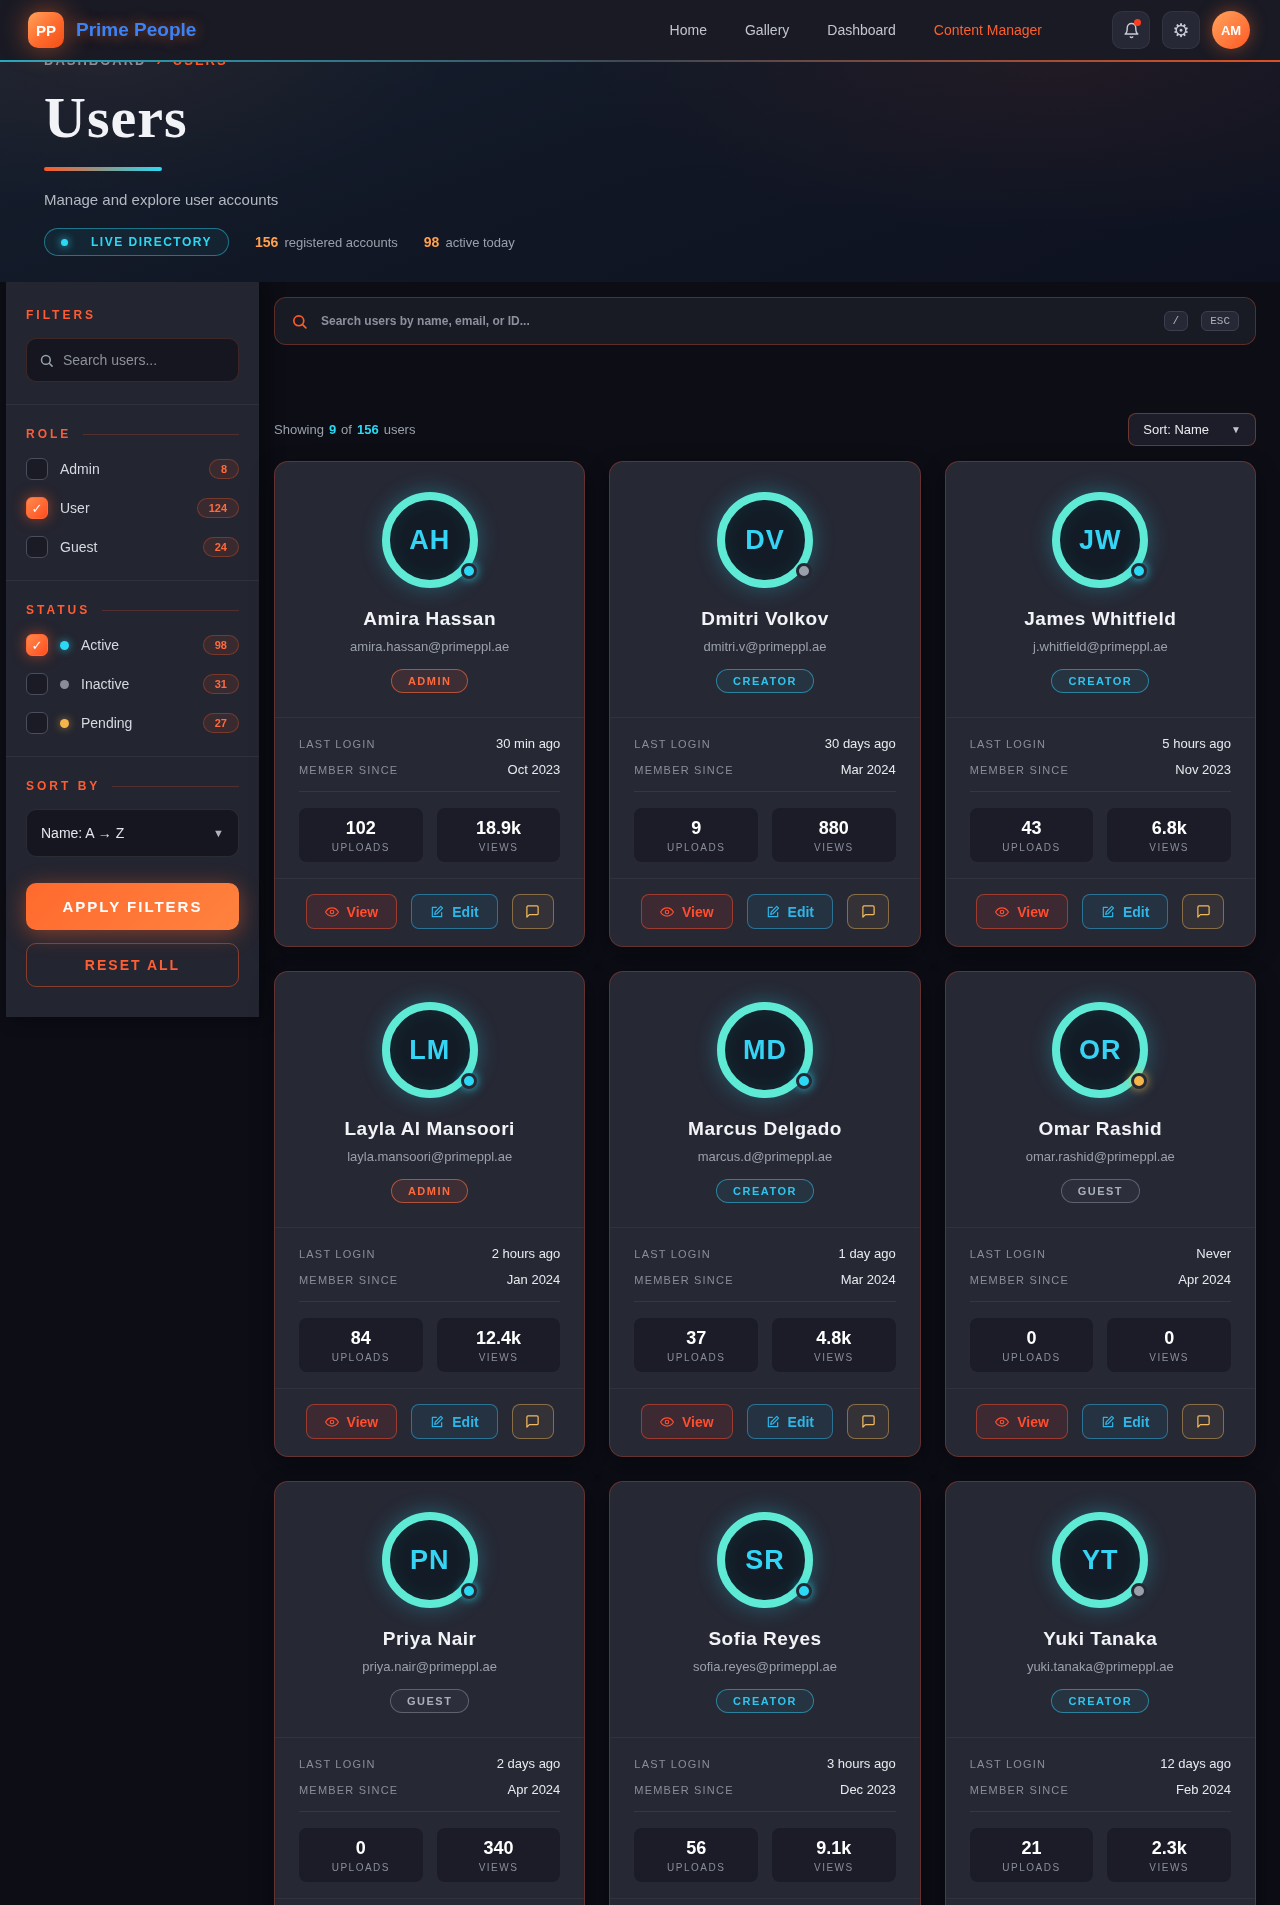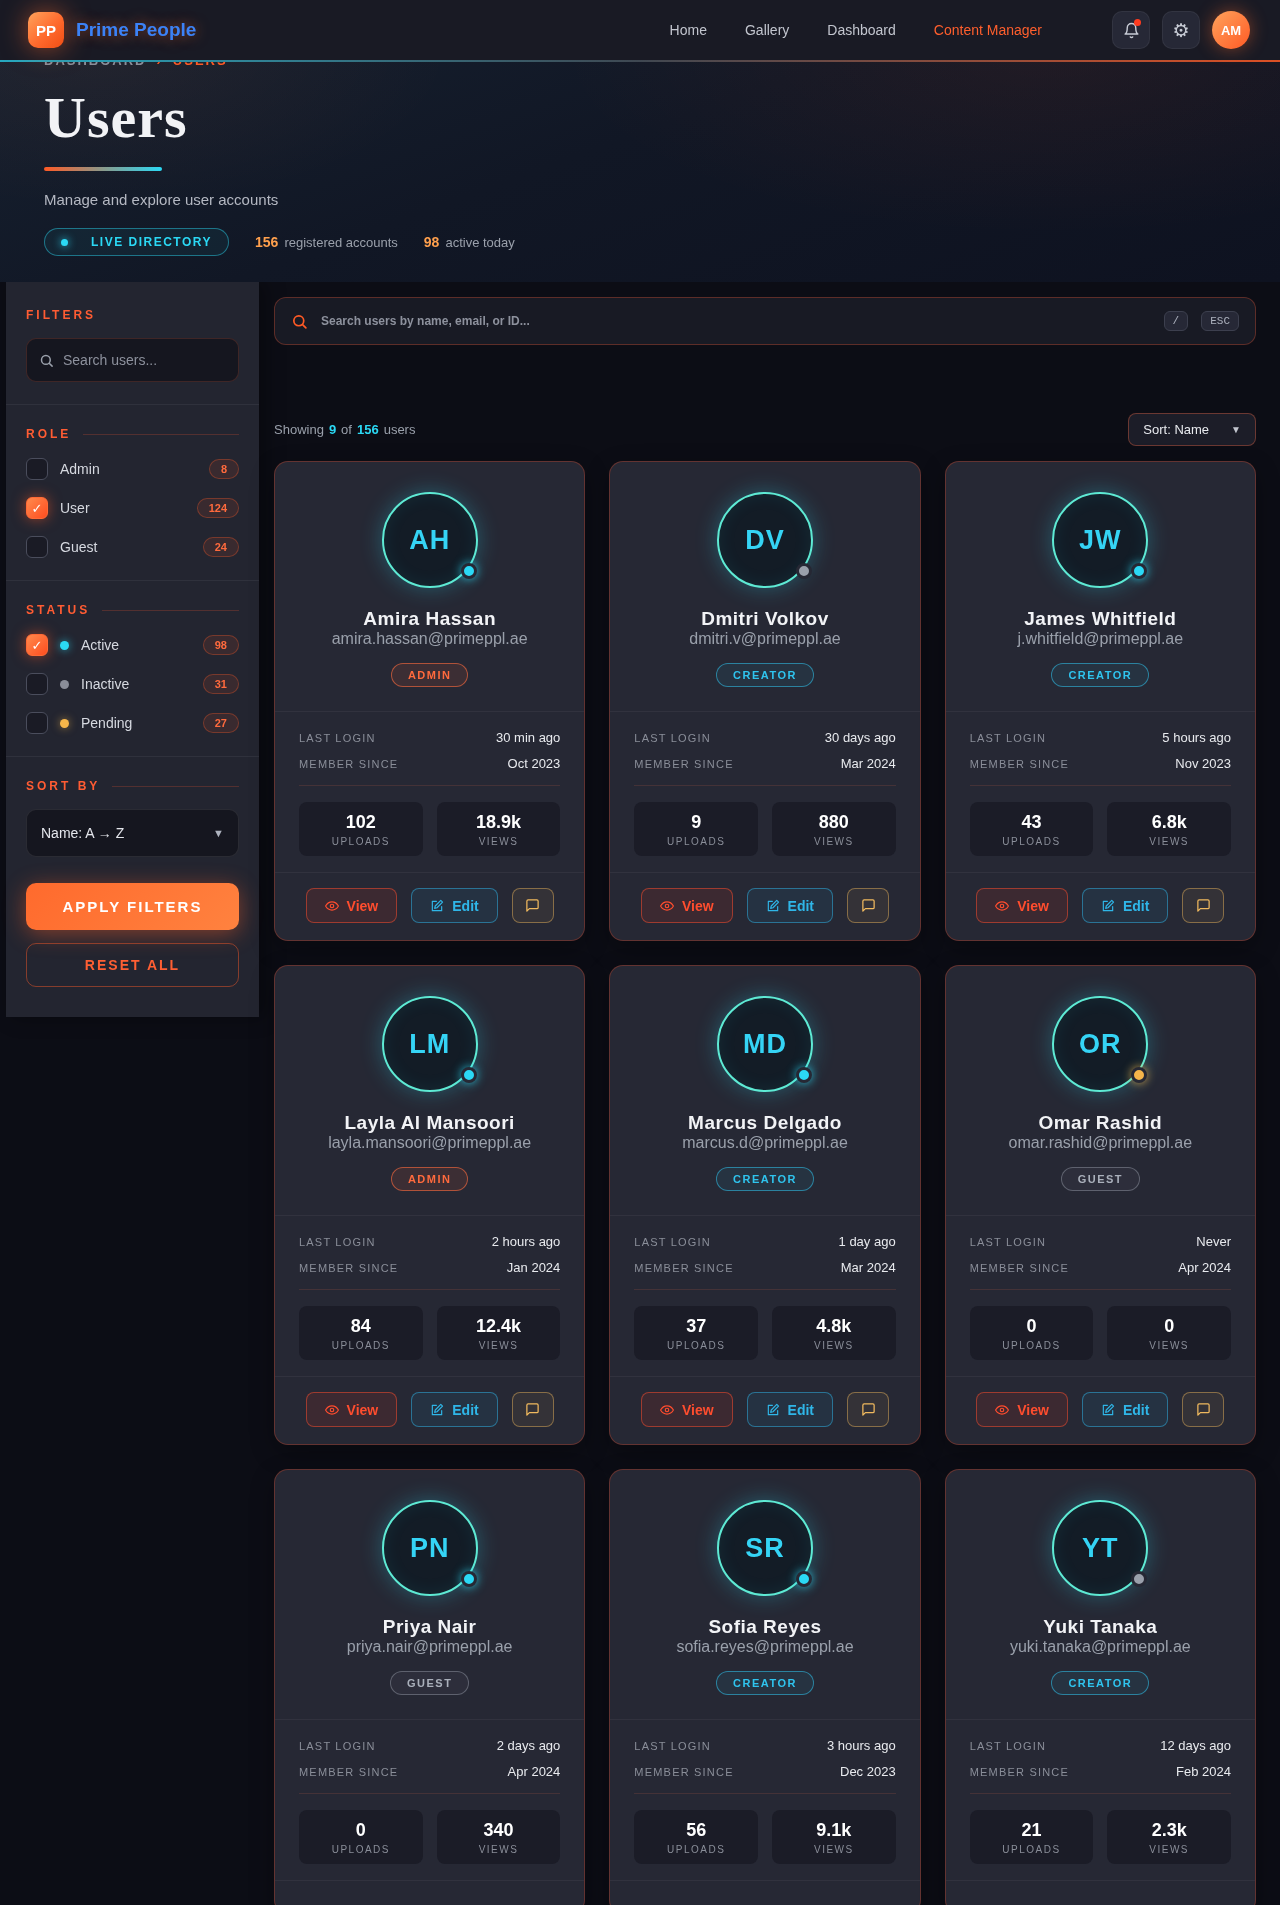--- a/index.html
+++ b/index.html
@@ -205,35 +205,35 @@
   .grid { margin-top: 15px; display: grid; grid-template-columns: repeat(3, 1fr); gap: 24px; }
   .card {
     background: #262834; border: 1px solid rgba(200,70,45,.38);
     border-radius: 14px; overflow: hidden;
     box-shadow: 0 8px 24px rgba(0,0,0,.3);
   }
   .card-top { padding: 30px 24px 24px; text-align: center; border-bottom: 1px solid rgba(255,255,255,.05); }
   .avatar-wrap { position: relative; width: 96px; height: 96px; margin: 0 auto; }
   .avatar-ring {
     width: 96px; height: 96px; border-radius: 50%;
-    background: #131c26; border: 2px solid #5eead4;
+    background: #131c26; border: 8px solid #5eead4;
     display: flex; align-items: center; justify-content: center;
     color: #35d4f5; font-size: 27px; font-weight: bold; letter-spacing: 1px;
     box-shadow: 0 0 22px rgba(43,217,245,.30), inset 0 0 18px rgba(43,217,245,.08);
   }
   .presence-dot {
     position: absolute; right: 1px; bottom: 9px;
     width: 16px; height: 16px; border-radius: 50%;
     border: 3px solid #262834;
   }
   .presence-dot[data-status="active"]   { background: #2bd9f5; box-shadow: 0 0 10px rgba(43,217,245,.8); }
   .presence-dot[data-status="inactive"] { background: #9aa0ab; }
   .presence-dot[data-status="pending"]  { background: #f5b54a; box-shadow: 0 0 10px rgba(245,181,74,.8); }
   .user-name { margin-top: 20px; font-size: 19px; font-weight: bold; color: #f2f3f6; letter-spacing: .5px; }
-  .user-email { font-size: 16px; color: #9aa0ab; }
+  .user-email { margin-top: 9px; font-size: 13px; color: #9aa0ab; }
   .role-badge {
     display: inline-block; margin-top: 15px;
     padding: 5px 16px; border-radius: 999px;
     font-size: 11px; font-weight: bold; letter-spacing: 1.5px;
   }
   .role-badge[data-role="ADMIN"]   { color: #ff6a3d; border: 1px solid rgba(255,106,61,.6); background: rgba(255,106,61,.10); }
   .role-badge[data-role="CREATOR"] { color: #2fc4ee; border: 1px solid rgba(47,196,238,.55); background: rgba(47,196,238,.07); }
   .role-badge[data-role="GUEST"]   { color: #aab0bb; border: 1px solid rgba(170,176,187,.40); background: rgba(170,176,187,.05); }
   .card-meta { padding: 18px 24px 16px; }
   .meta-row { display: flex; justify-content: space-between; align-items: center; margin-bottom: 11px; }

